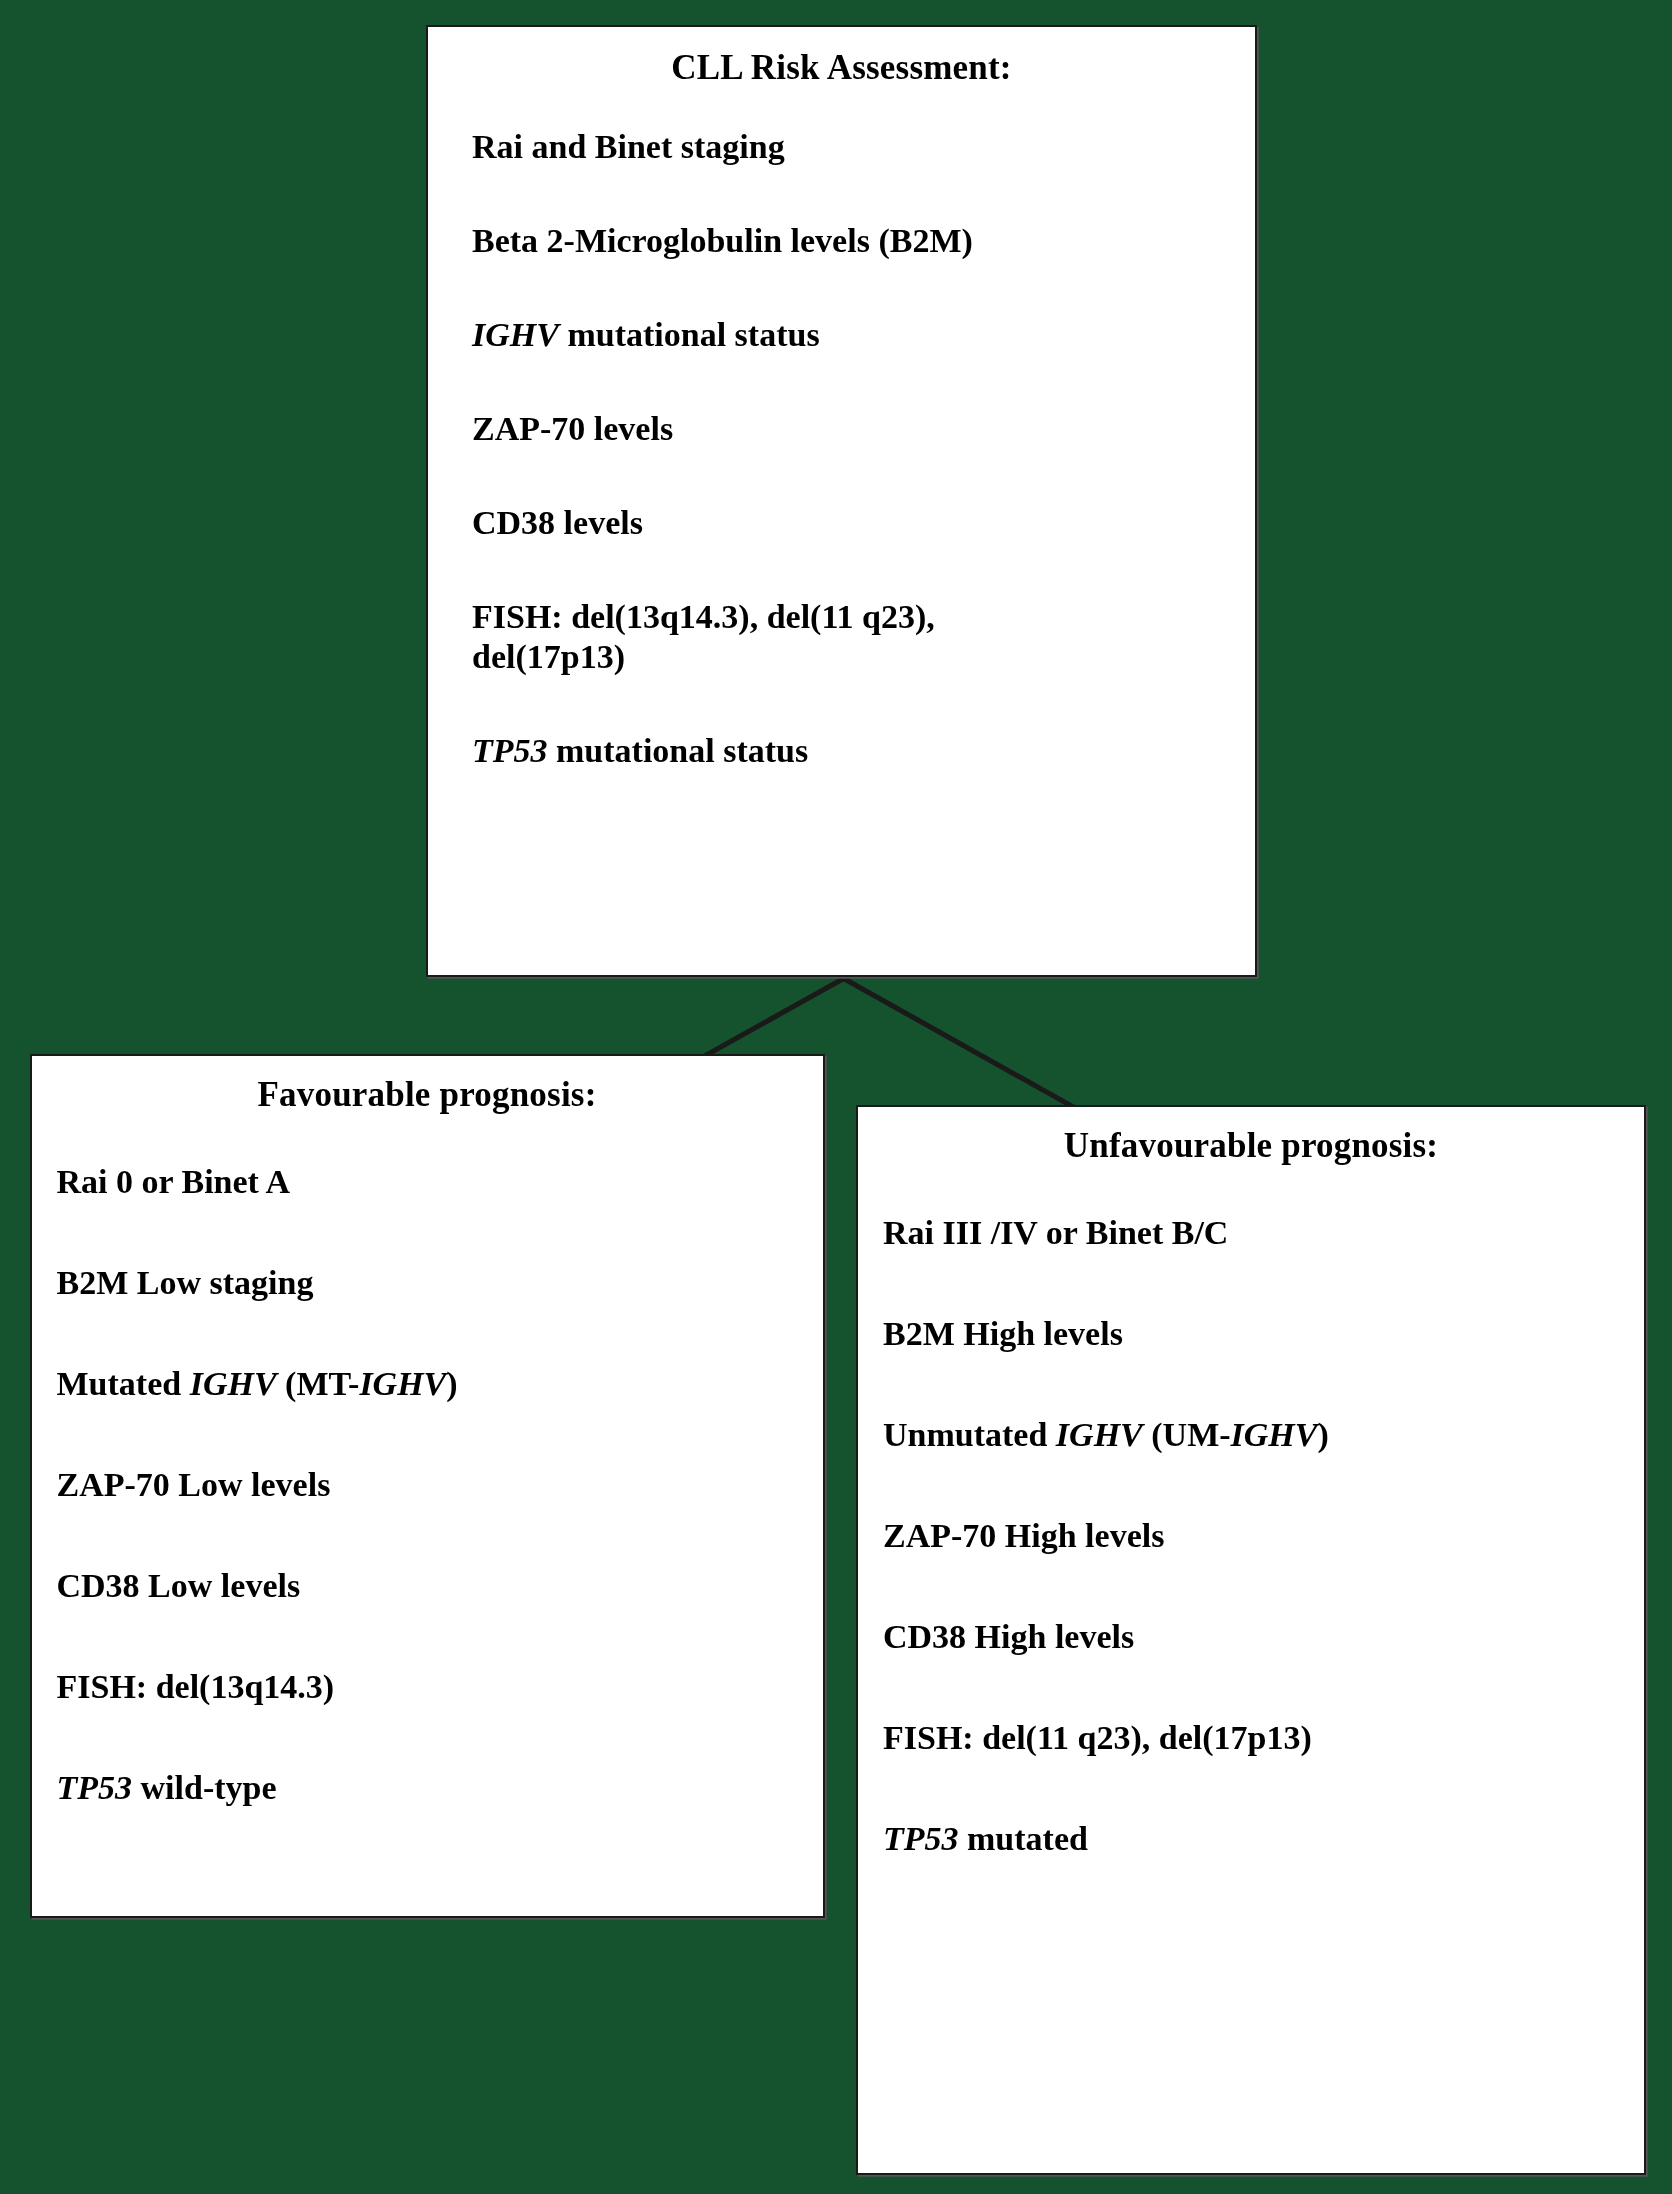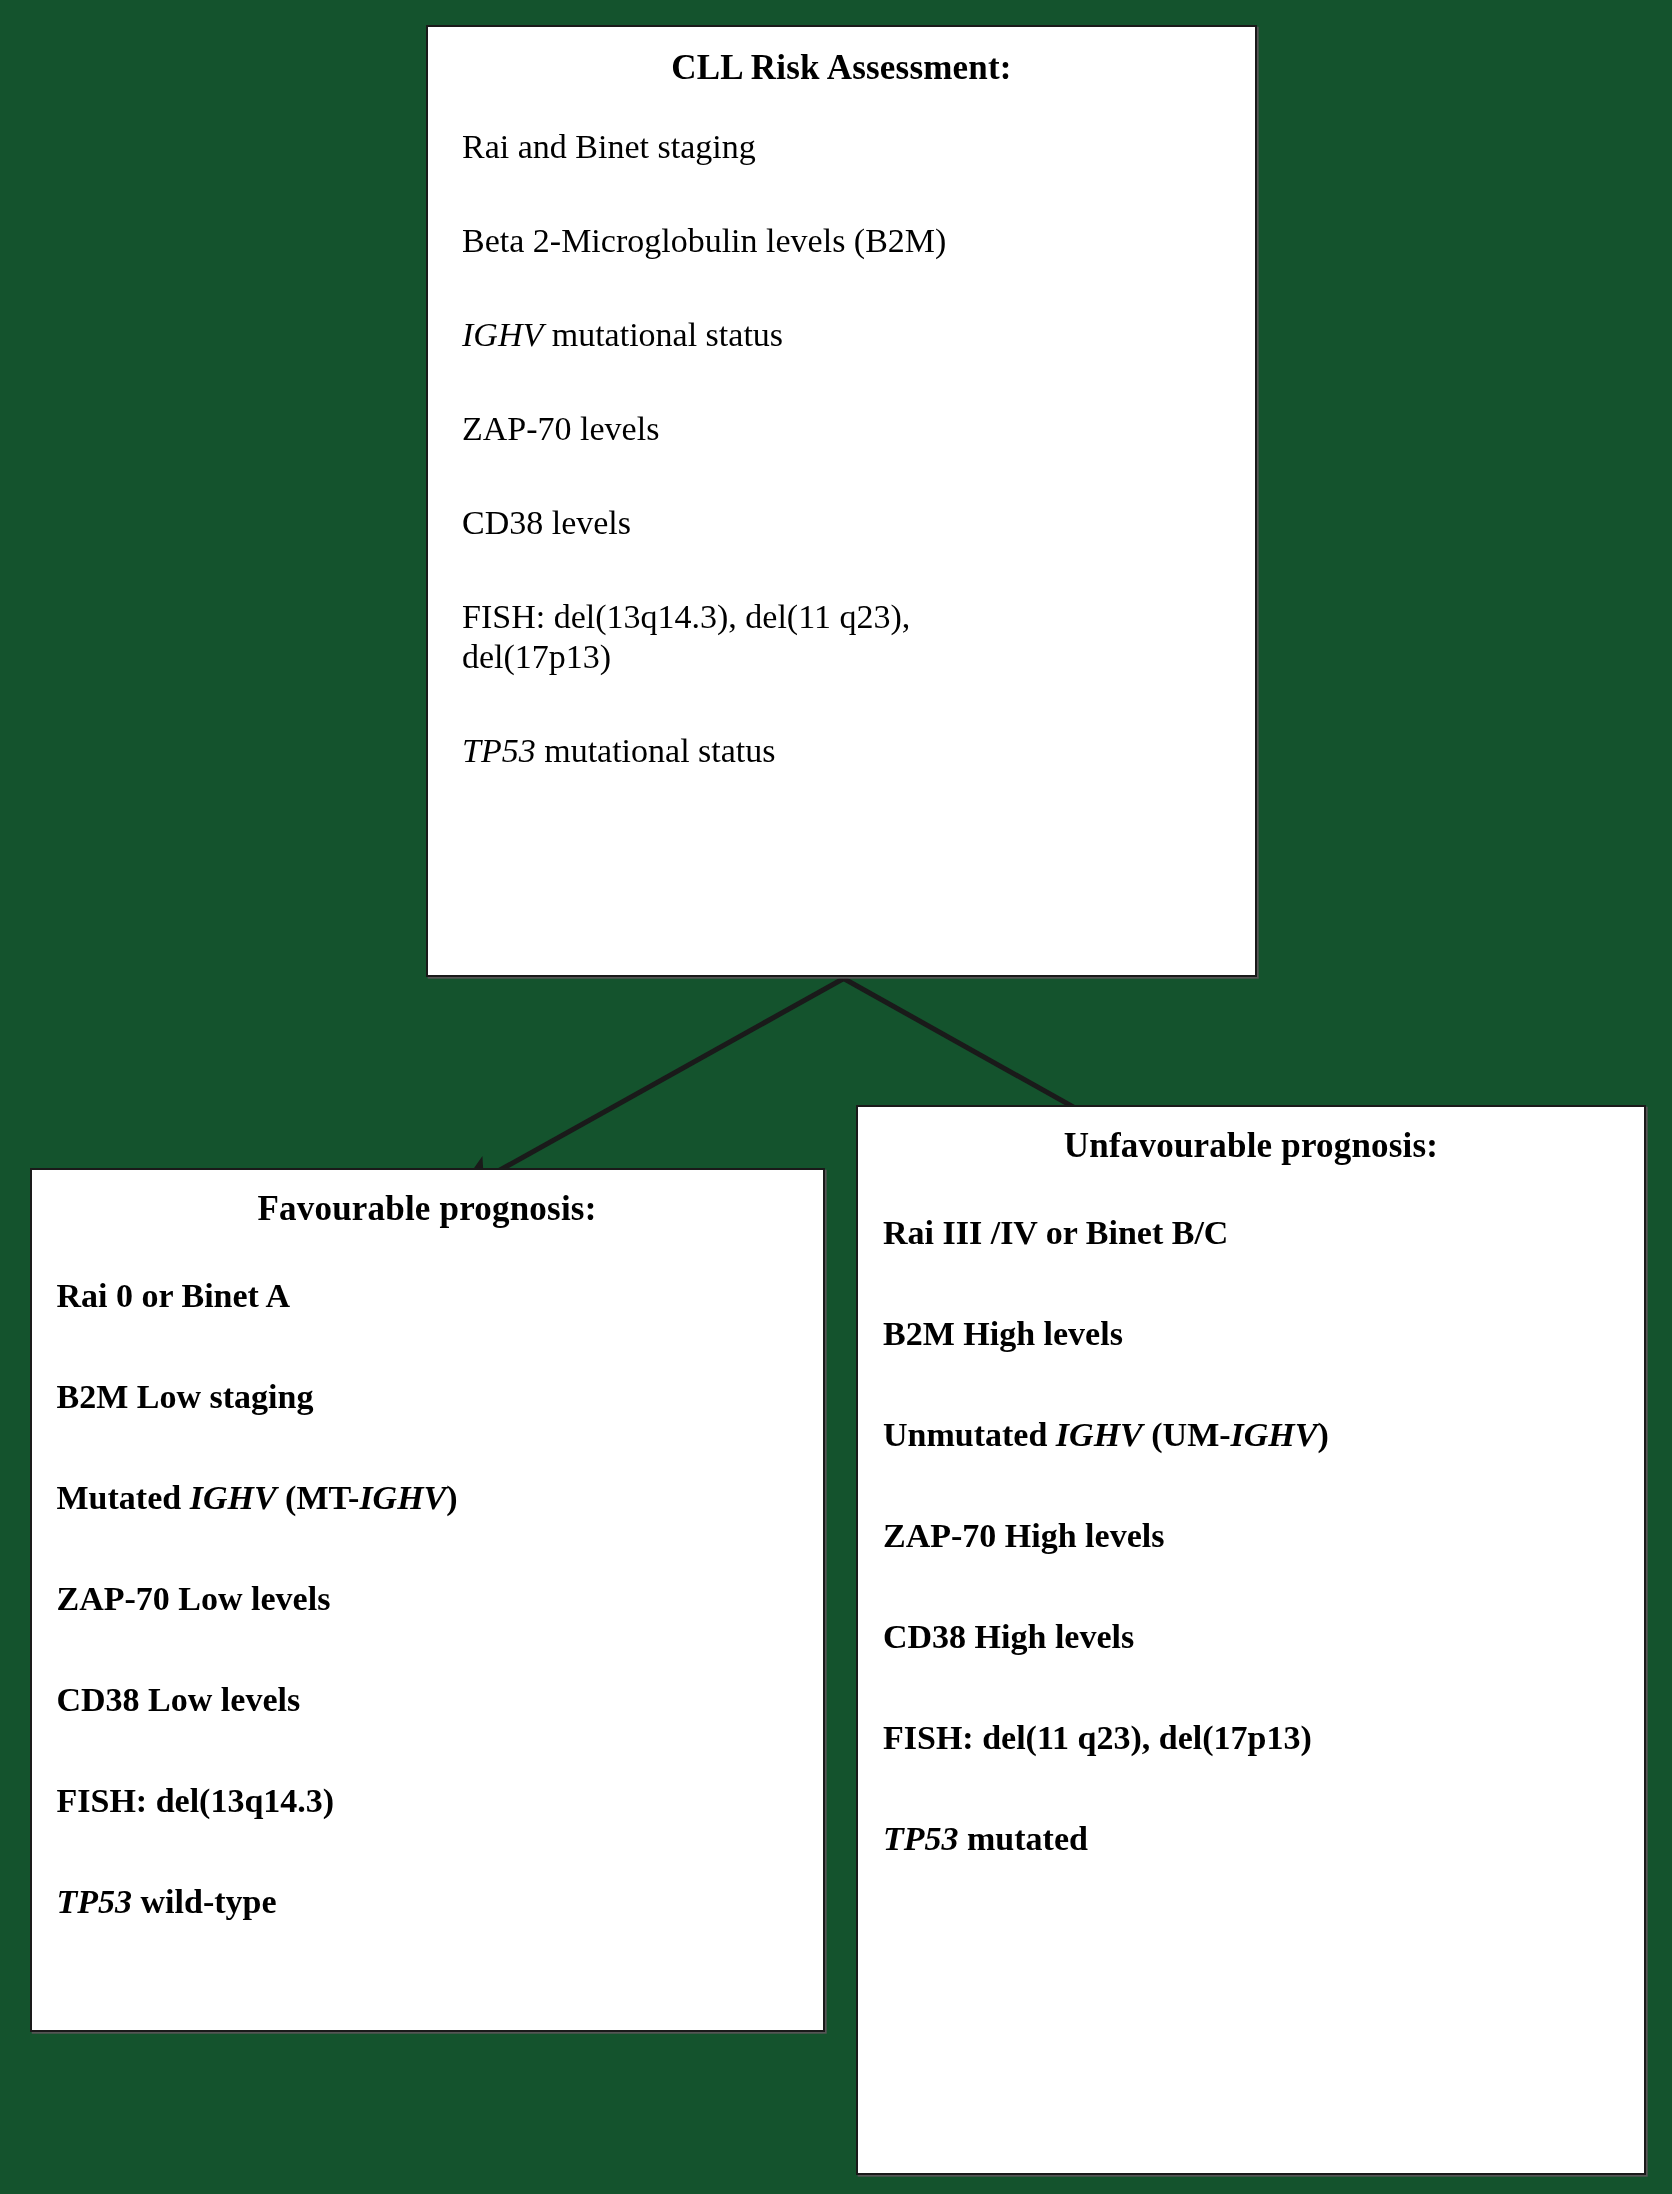--- a/index.html
+++ b/index.html
@@ -30,21 +30,21 @@
   }
 
   #top-box {
     left: 426px;
     top: 25px;
     width: 831px;
     height: 952px;
   }
   #left-box {
     left: 29.5px;
-    top: 1168px;
+    top: 1054px;
     width: 795px;
     height: 864px;
   }
   #right-box {
     left: 856px;
     top: 1105px;
     width: 790px;
     height: 1070px;
   }
 
@@ -67,21 +67,21 @@
     padding: 0;
   }
   .item {
     font-size: 34px;
     line-height: 1.18;
     white-space: pre-wrap;
   }
   .item i { font-style: italic; }
 
   
-  #top-box .items { margin-top: 39px; padding-left: 34px; padding-right: 18.6px; }
+  #top-box .items { margin-top: 39px; padding-left: 44px; padding-right: 18.6px; font-weight: bold; }
   #top-box .item { margin-bottom: 54px; }
   #top-box .item:last-child { margin-bottom: 10px; }
 
   
   #left-box .items,
   #right-box .items { margin-top: 47px; padding-left: 25px; padding-right: 17px; }
   #left-box .item,
   #right-box .item { margin-bottom: 61px; font-weight: bold; }
   #left-box .item:last-child,
   #right-box .item:last-child { margin-bottom: 0; }

